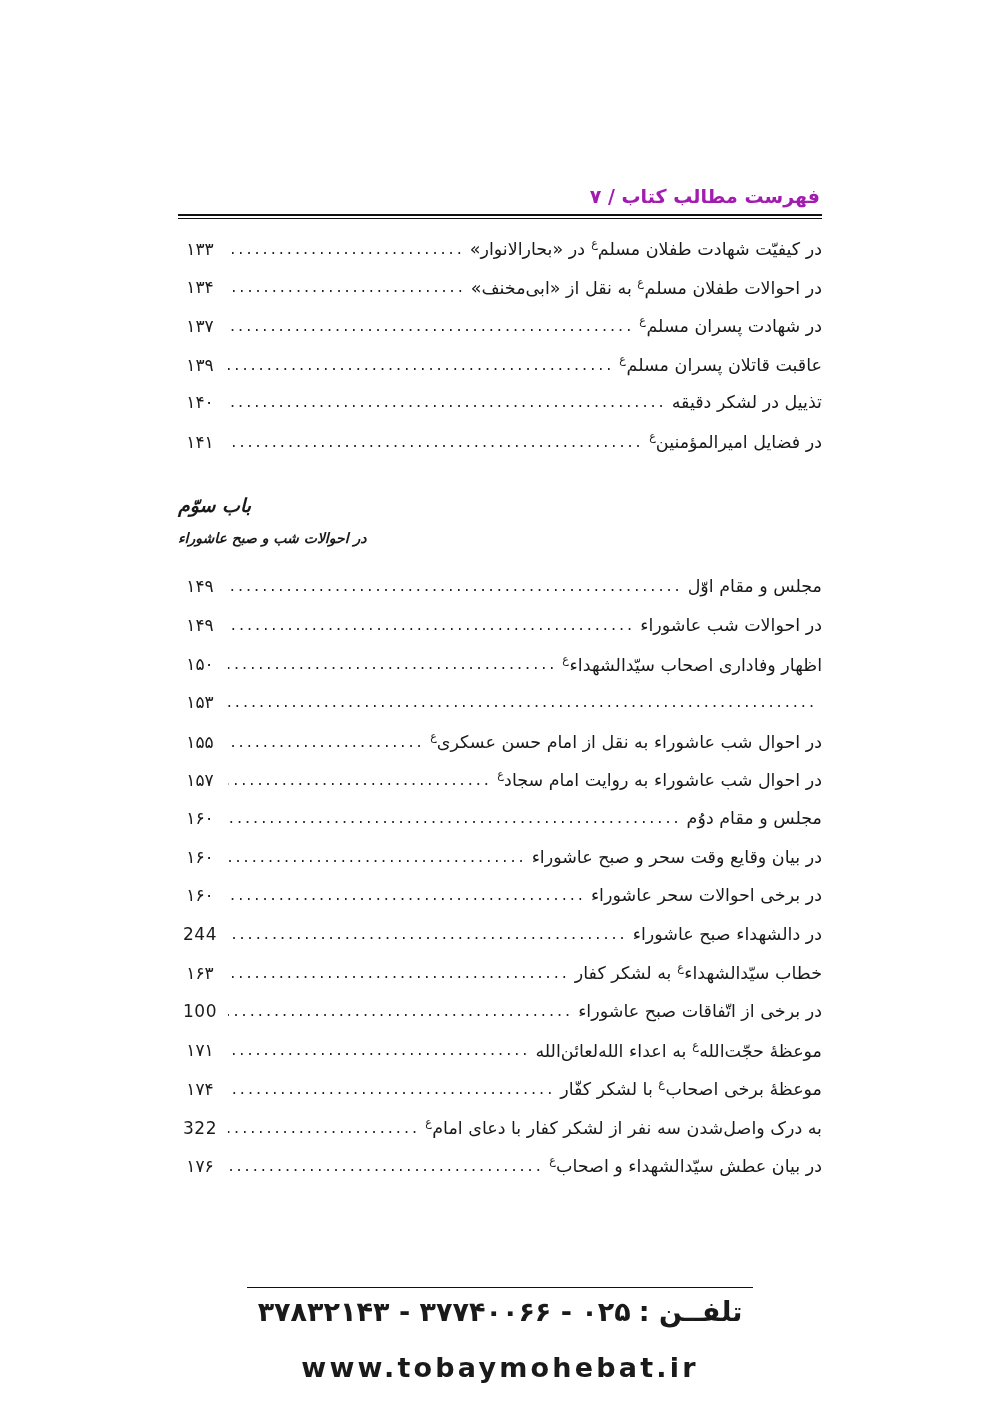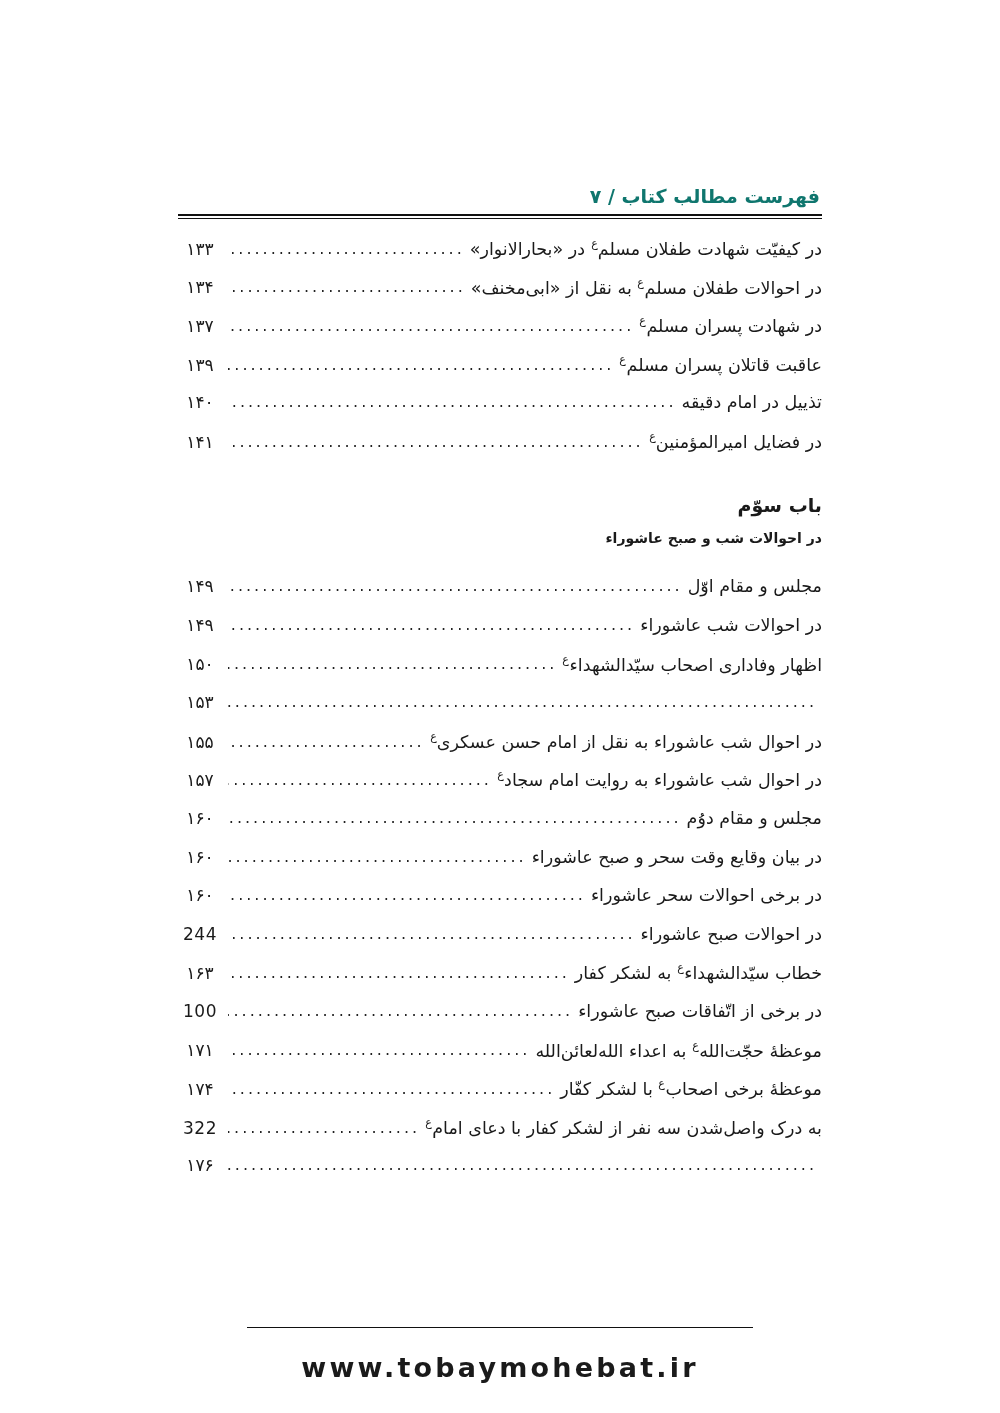--- a/index.html
+++ b/index.html
@@ -26,21 +26,21 @@
     top: 185px;
     right: 178px;
     left: 178px;
   }
   .header-title {
     font-size: 19px;
     font-weight: bold;
     text-align: right;
     letter-spacing: 0px;
     line-height: 1.2;
-    color: #0f766e;
+    color: #a21caf;
     padding-right: 2px;
     padding-bottom: 6px;
   }
   .header-rule {
     border-top: 2.5px solid #111;
     border-bottom: 1.4px solid #111;
     height: 2.5px;
     width: 100%;
   }
 
@@ -91,22 +91,23 @@
     font-size: 12px;
     vertical-align: super;
     letter-spacing: -1px;
     display: inline-block;
     transform: translateY(-1px) scale(0.92);
   }
 
   
   .chapter-block {
     width: 100%;
-    text-align: right;
-    direction: rtl;
+    text-align: left;
+    direction: rtl;
+    font-style: italic;
   }
   .chapter-spacer-top { height: 22px; }
   .chapter-title {
     font-size: 19px;
     font-weight: bold;
     line-height: 1.45;
     letter-spacing: 0px;
   }
   .chapter-subtitle {
     font-size: 14px;
@@ -176,21 +177,21 @@
           <span class="toc-label">در شهادت پسران مسلم‏<span class="honorific" title="علیه‌السلام">ع</span></span>
           <span class="toc-dots">..............................................................................................................</span>
           <span class="toc-page">۱۳۷</span>
         </div>
         <div class="toc-row">
           <span class="toc-label">عاقبت قاتلان پسران مسلم‏<span class="honorific" title="علیه‌السلام">ع</span></span>
           <span class="toc-dots">..............................................................................................................</span>
           <span class="toc-page">۱۳۹</span>
         </div>
         <div class="toc-row">
-          <span class="toc-label">تذییل در امام دقیقه</span>
+          <span class="toc-label">تذییل در لشکر دقیقه</span>
           <span class="toc-dots">..............................................................................................................</span>
           <span class="toc-page">۱۴۰</span>
         </div>
         <div class="toc-row">
           <span class="toc-label">در فضایل امیرالمؤمنین‏<span class="honorific" title="علیه‌السلام">ع</span></span>
           <span class="toc-dots">..............................................................................................................</span>
           <span class="toc-page">۱۴۱</span>
         </div>
       </div>
 
@@ -240,21 +241,21 @@
           <span class="toc-label">در بیان وقایع وقت سحر و صبح عاشوراء</span>
           <span class="toc-dots">..............................................................................................................</span>
           <span class="toc-page">۱۶۰</span>
         </div>
         <div class="toc-row">
           <span class="toc-label">در برخی احوالات سحر عاشوراء</span>
           <span class="toc-dots">..............................................................................................................</span>
           <span class="toc-page">۱۶۰</span>
         </div>
         <div class="toc-row">
-          <span class="toc-label">در احوالات صبح عاشوراء</span>
+          <span class="toc-label">در دالشهداء صبح عاشوراء</span>
           <span class="toc-dots">..............................................................................................................</span>
           <span class="toc-page">244</span>
         </div>
         <div class="toc-row">
           <span class="toc-label">خطاب سیّدالشهداء‏<span class="honorific" title="علیه‌السلام">ع</span><span> به لشکر کفار</span></span>
           <span class="toc-dots">..............................................................................................................</span>
           <span class="toc-page">۱۶۳</span>
         </div>
         <div class="toc-row">
           <span class="toc-label">در برخی از اتّفاقات صبح عاشوراء</span>
@@ -270,24 +271,28 @@
           <span class="toc-label">موعظهٔ برخی اصحاب‏<span class="honorific" title="علیهم‌السلام">ع</span><span> با لشکر کفّار</span></span>
           <span class="toc-dots">..............................................................................................................</span>
           <span class="toc-page">۱۷۴</span>
         </div>
         <div class="toc-row">
           <span class="toc-label">به درک واصل‌شدن سه نفر از لشکر کفار با دعای امام‏<span class="honorific" title="علیه‌السلام">ع</span></span>
           <span class="toc-dots">..............................................................................................................</span>
           <span class="toc-page">322</span>
         </div>
         <div class="toc-row">
+          <span class="toc-label">در بیان عطش سیّدالشهداء و اصحاب‏<span class="honorific" title="علیهم‌السلام">ع</span></span>
           <span class="toc-dots">..............................................................................................................</span>
           <span class="toc-page">۱۷۶</span>
         </div>
       </div>
   </div>
 
   <div class="footer">
     <div class="footer-rule"></div>
+    <div class="footer-phone">
+      <span class="tel-word">تلفــن :</span><span>۰۲۵ - ۳۷۷۴۰۰۶۶ - ۳۷۸۳۲۱۴۳</span>
+    </div>
     <div class="footer-site">www.tobaymohebat.ir</div>
   </div>
 
 </div>
 
 </body></html>

